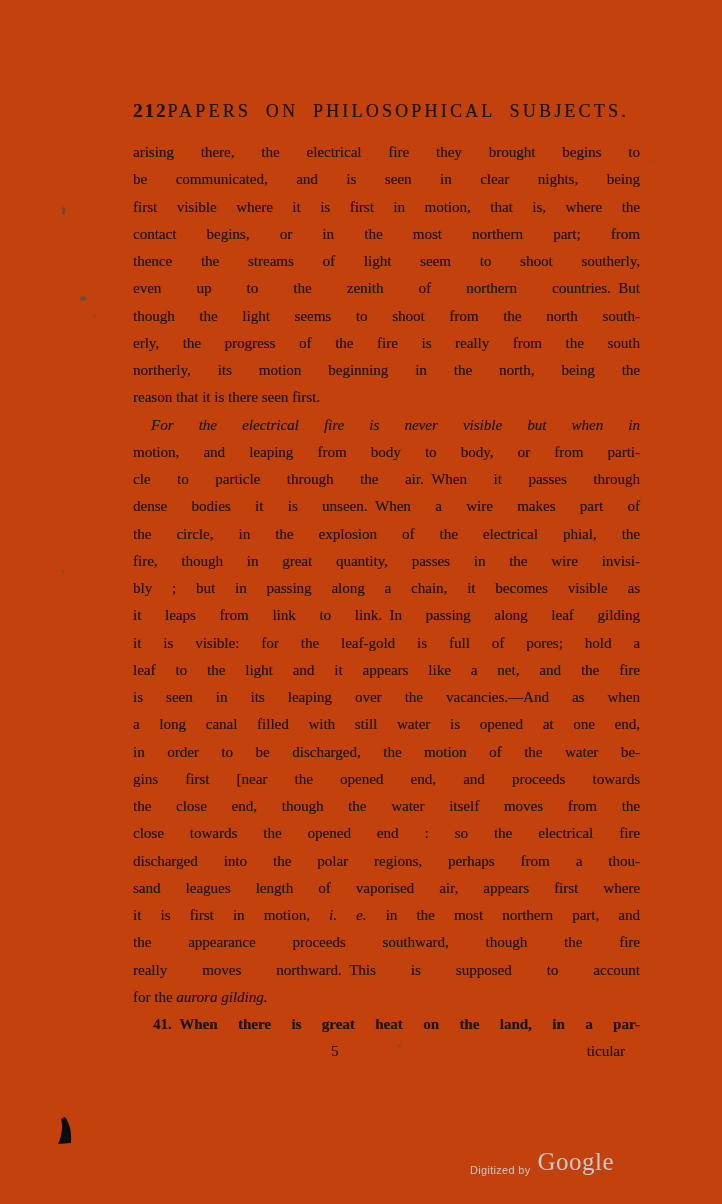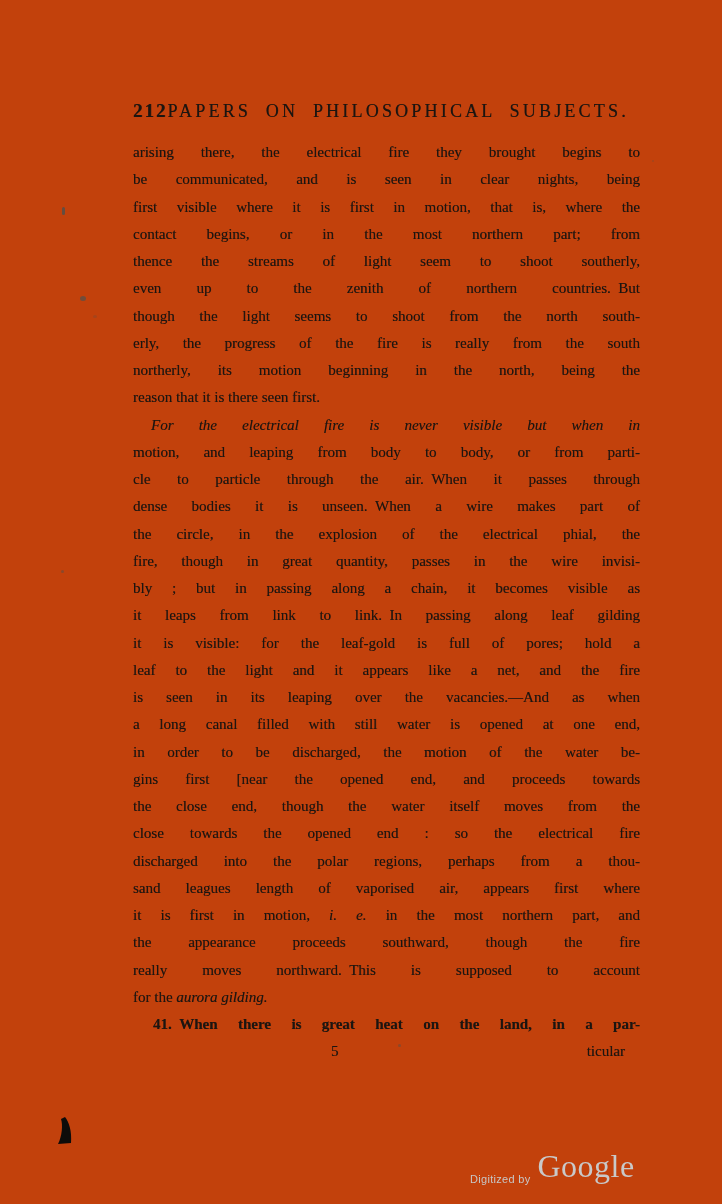--- a/index.html
+++ b/index.html
@@ -48,21 +48,21 @@
   .wm {
     position:absolute; left:470px; top:1148px;
     display:flex; align-items:flex-end; user-select:none;
   }
   .wm-pre {
     font-family:"Liberation Sans", sans-serif;
     font-size:11px; color:#c7c7c7; letter-spacing:0.3px;
   }
   .wm-logo {
     font-family:"Liberation Serif", serif;
-    font-size:32px; color:#c9c9c9; margin-left:7px; letter-spacing:0.5px;
+    font-size:25px; color:#c9c9c9; margin-left:7px; letter-spacing:0.5px;
   }
   
   .blot { position:absolute; left:53px; top:1116px; }
   .speck { position:absolute; background:#55504a; border-radius:50%; }
   .s1 { left:62px;  top:207px;  width:3px; height:8px; opacity:.85; border-radius:2px; }
   .s2 { left:80px;  top:296px;  width:6px; height:5px; opacity:.75; }
   .s3 { left:93px;  top:315px;  width:4px; height:3px; opacity:.25; }
   .s4 { left:61px;  top:570px;  width:3px; height:3px; opacity:.5; }
   .s5 { left:398px; top:1044px; width:3px; height:3px; opacity:.5; }
   .s6 { left:652px; top:160px;  width:2px; height:2px; opacity:.3; }

